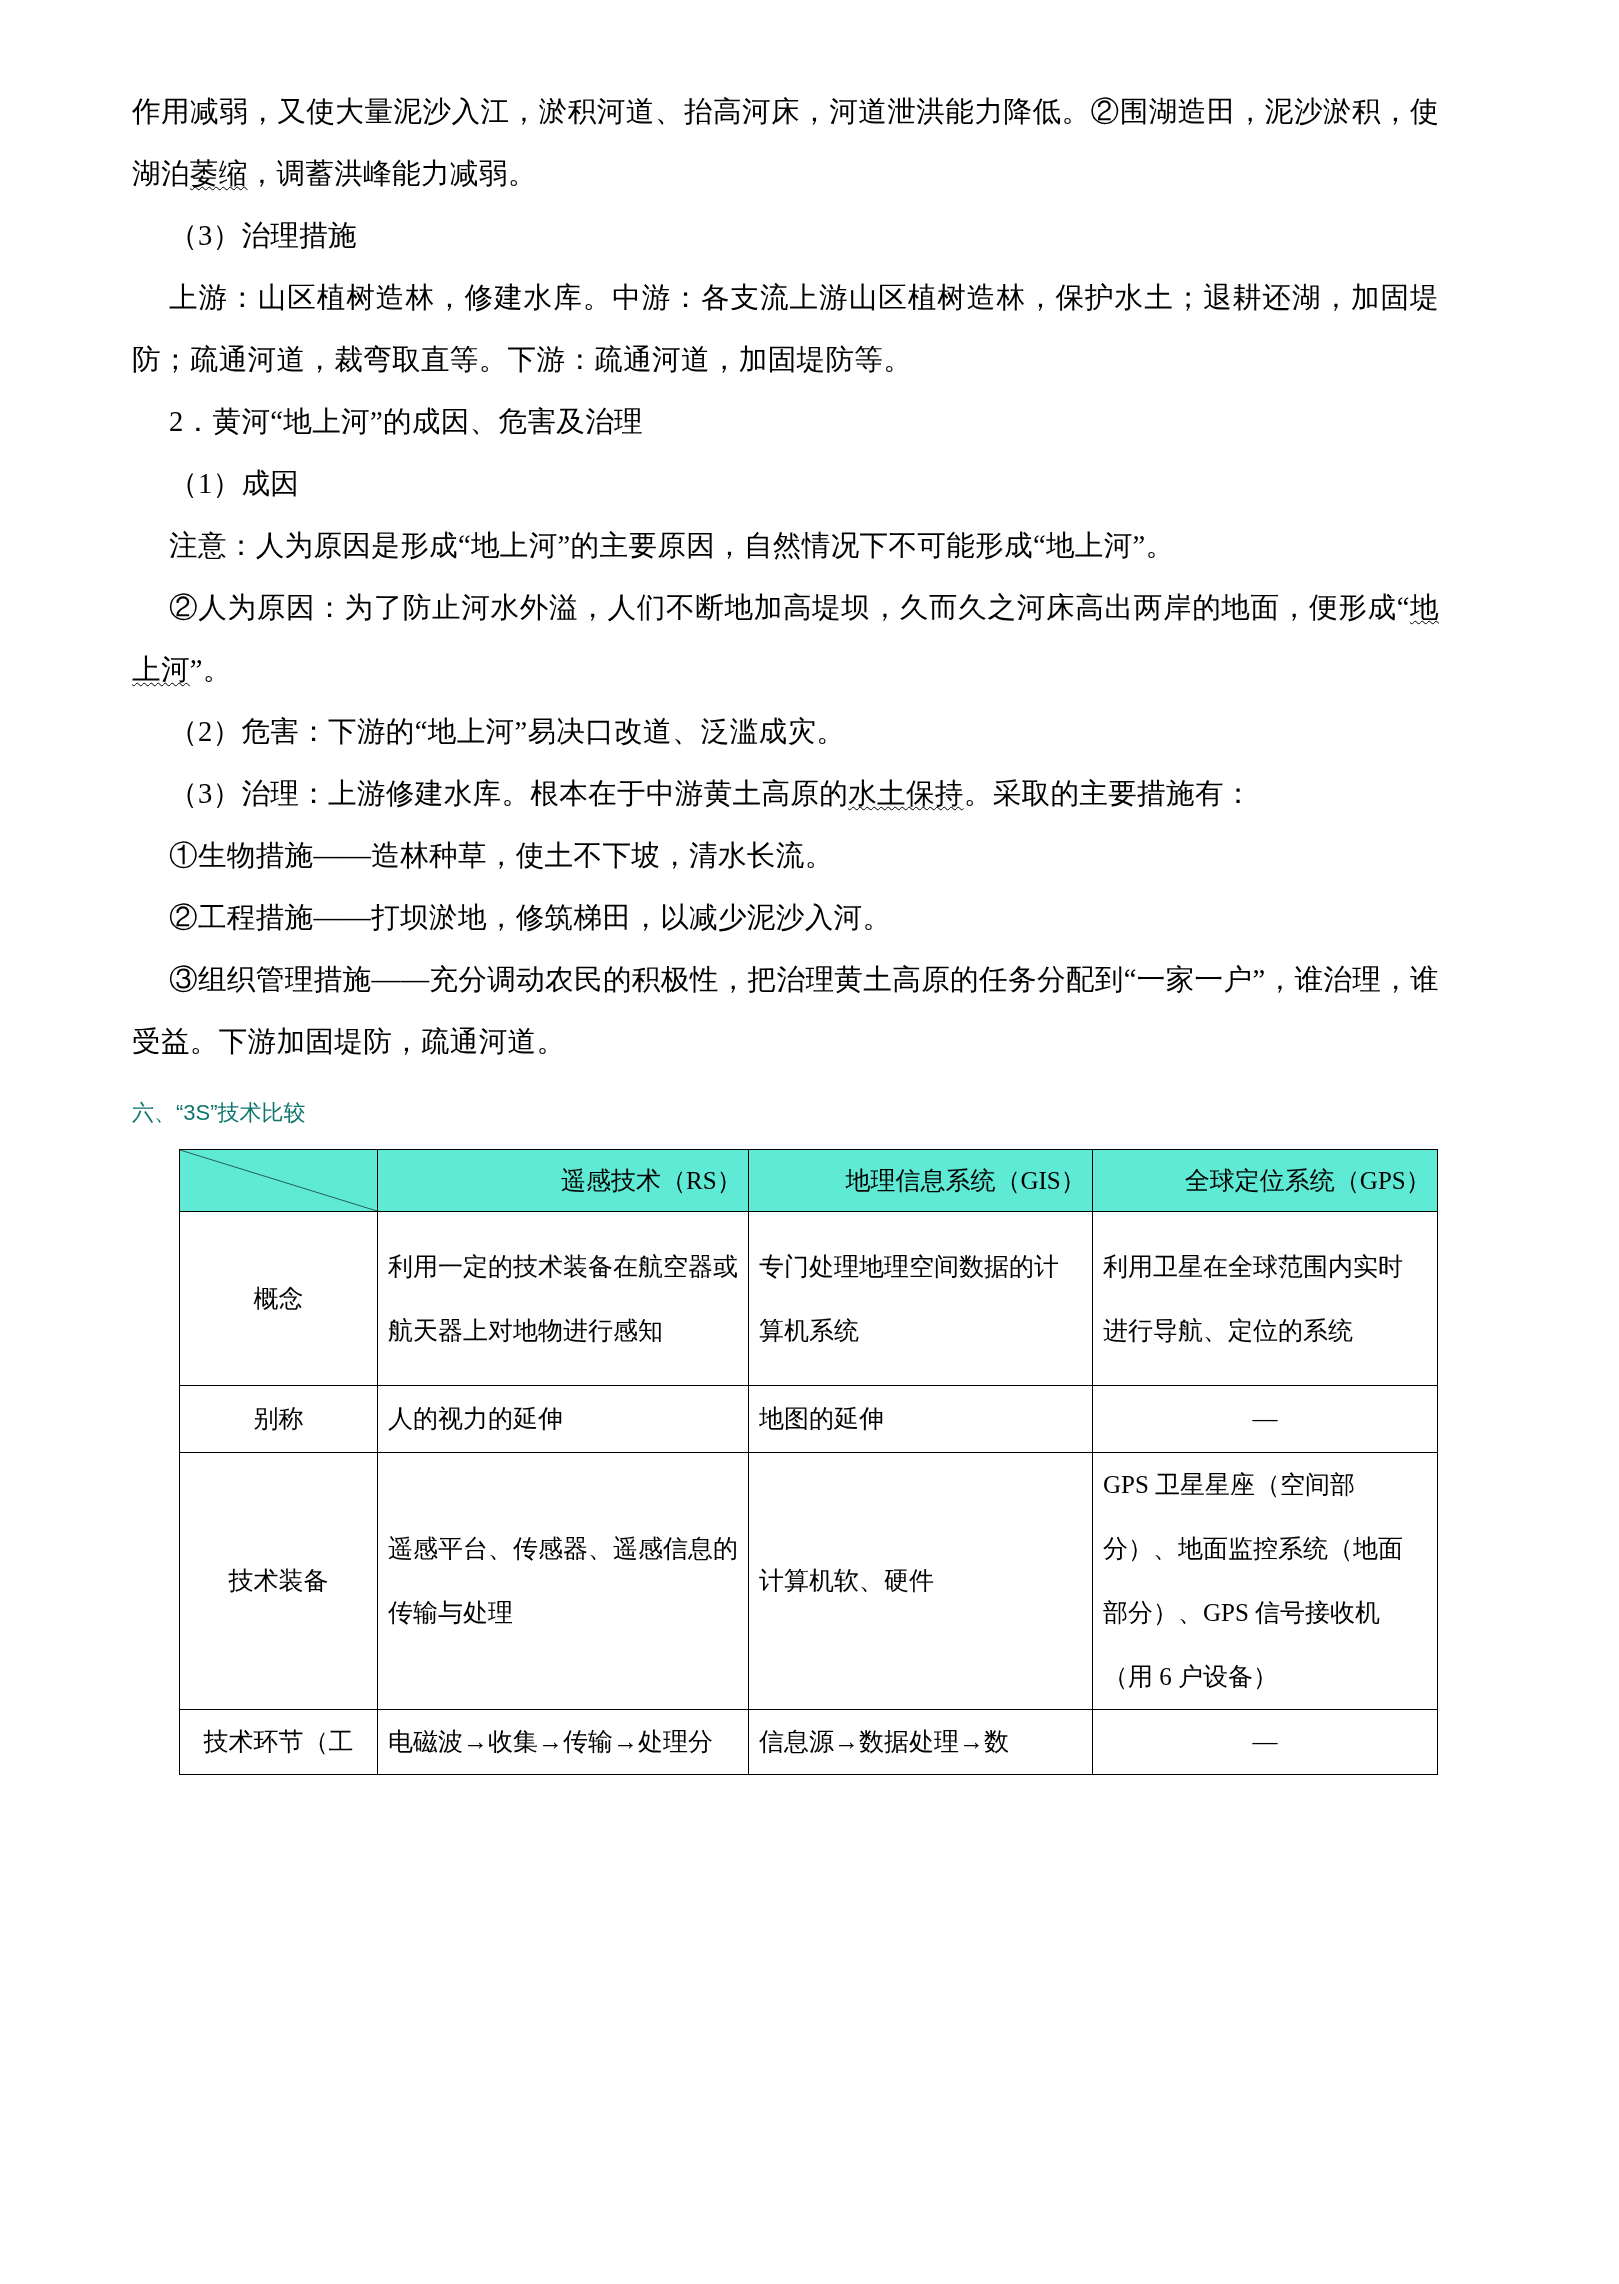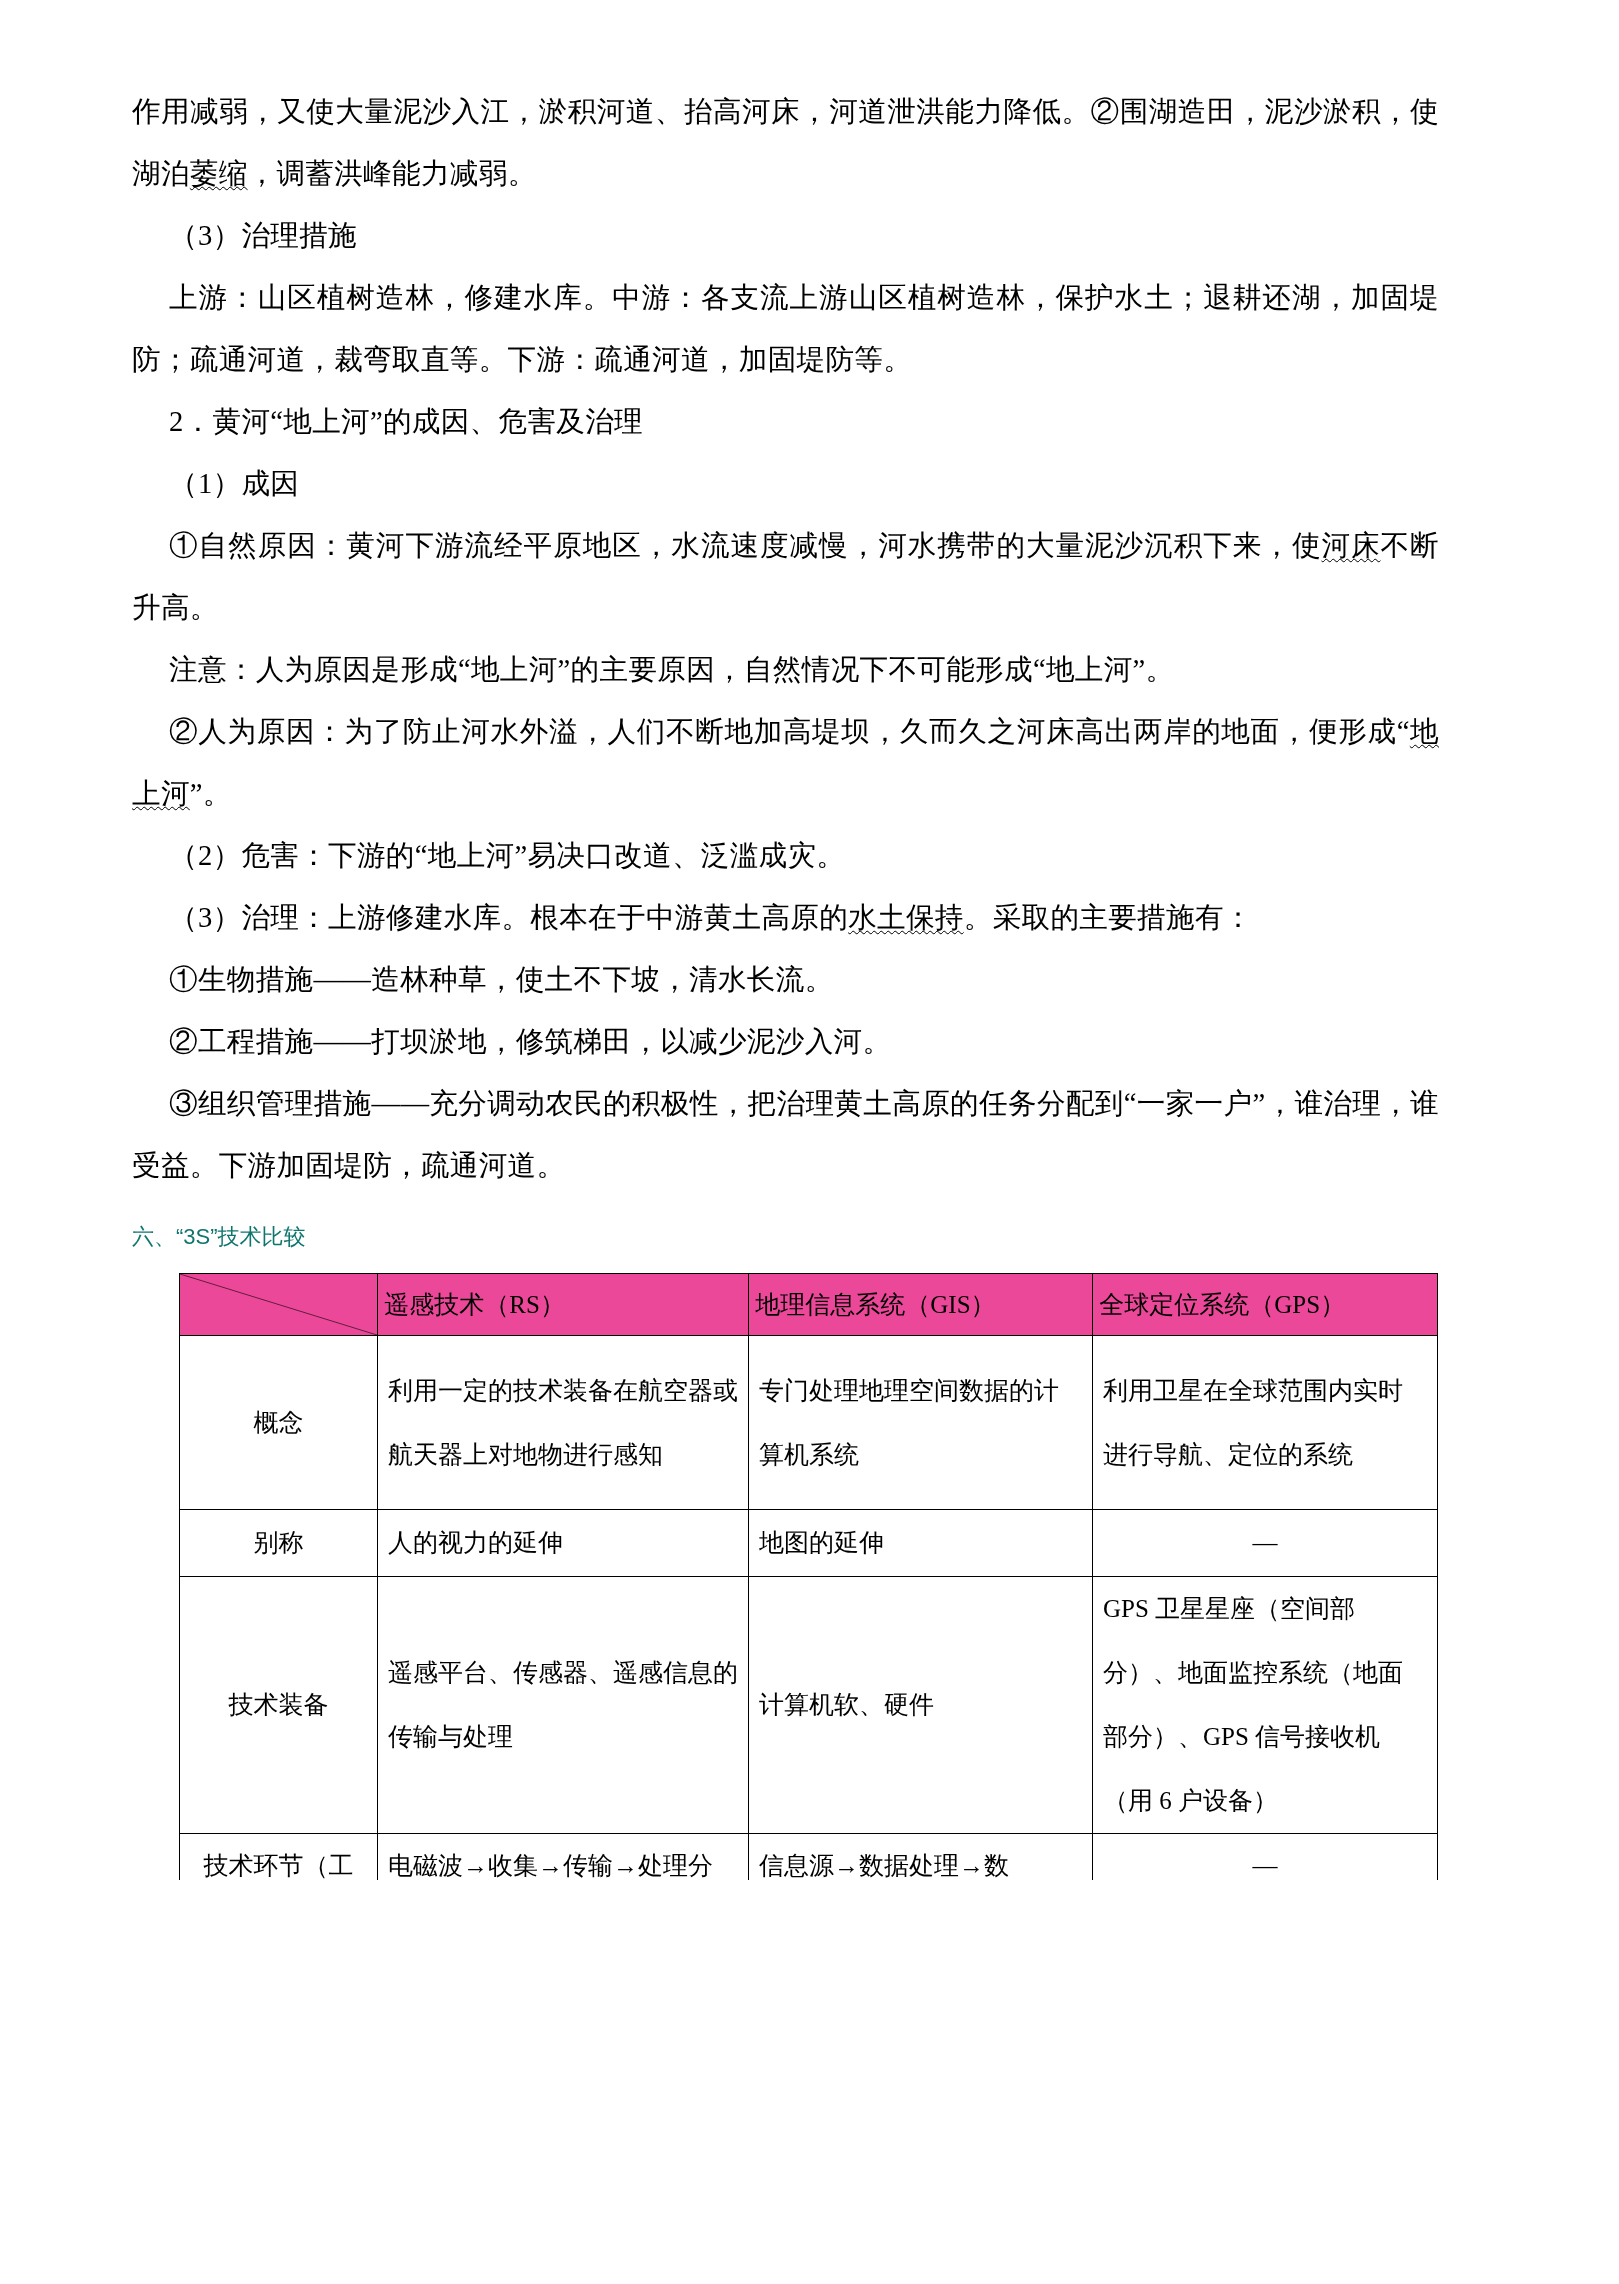--- a/index.html
+++ b/index.html
@@ -77,22 +77,22 @@
     line-height: 64px;
     word-break: break-all;
     overflow: hidden;
   }
   .col-label  { width: 198px; }
   .col-rs     { width: 371px; }
   .col-gis    { width: 344px; }
   .col-gps    { width: 345px; }
 
   tr.head td {
-    background: #ec4899;
-    text-align: left;
+    background: #5eead4;
+    text-align: right;
     height: 61px;
     line-height: 61px;
     padding: 0 6.3px;
   }
   td.corner {
     position: relative;
     padding: 0;
     background: #d7e8ef;
   }
   td.corner .diag {
@@ -142,21 +142,20 @@
 <div id="page">
 
   <div id="content">
 
     <div id="paragraphs">
         <div class="para"><span>作用减弱，又使大量泥沙入江，淤积河道、抬高河床，河道泄洪能力降低。②围湖造田，泥沙淤积，使湖泊</span><span class="wavy">萎缩</span><span>，调蓄洪峰能力减弱。</span></div>
         <div class="para indent"><span>（3）治理措施</span></div>
         <div class="para indent"><span>上游：山区植树造林，修建水库。中游：各支流上游山区植树造林，保护水土；退耕还湖，加固堤防；疏通河道，裁弯取直等。下游：疏通河道，加固堤防等。</span></div>
         <div class="para indent"><span>2．黄河“地上河”的成因、危害及治理</span></div>
         <div class="para indent"><span>（1）成因</span></div>
-        <div class="para indent"><span>①自然原因：黄河下游流经平原地区，水流速度减慢，河水携带的大量泥沙沉积下来，使</span><span class="wavy">河床</span><span>不断升高。</span></div>
         <div class="para indent"><span>注意：人为原因是形成“地上河”的主要原因，自然情况下不可能形成“地上河”。</span></div>
         <div class="para indent"><span>②人为原因：为了防止河水外溢，人们不断地加高堤坝，久而久之河床高出两岸的地面，便形成“</span><span class="wavy">地上河</span><span>”。</span></div>
         <div class="para indent"><span>（2）危害：下游的“地上河”易决口改道、泛滥成灾。</span></div>
         <div class="para indent"><span>（3）治理：上游修建水库。根本在于中游黄土高原的</span><span class="wavy">水土保持</span><span>。采取的主要措施有：</span></div>
         <div class="para indent"><span>①生物措施——造林种草，使土不下坡，清水长流。</span></div>
         <div class="para indent"><span>②工程措施——打坝淤地，修筑梯田，以减少泥沙入河。</span></div>
         <div class="para indent"><span>③组织管理措施——充分调动农民的积极性，把治理黄土高原的任务分配到“一家一户”，谁治理，谁受益。下游加固堤防，疏通河道。</span></div>
       </div>
 
     <div class="section-heading">六、“3S”技术比较</div>

